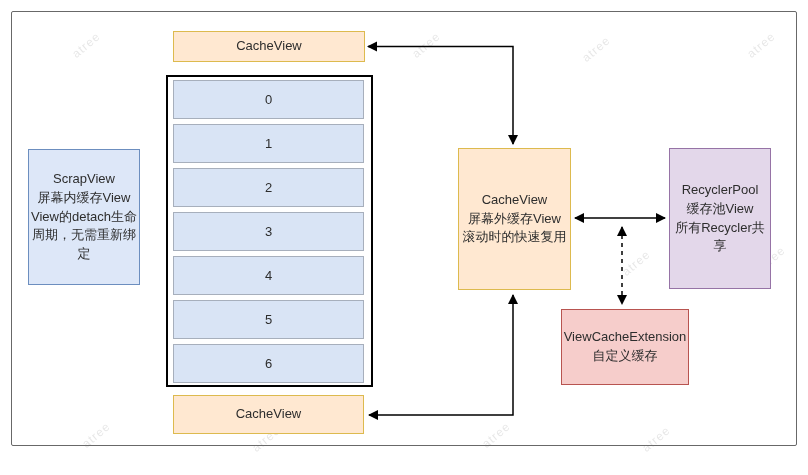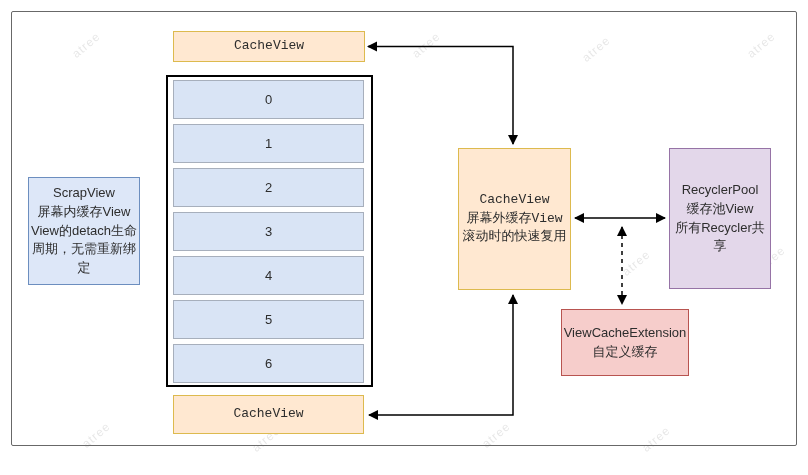--- a/index.html
+++ b/index.html
@@ -10,30 +10,30 @@
   }
   .frame{
     position:absolute;left:11px;top:11px;width:784px;height:433px;
     border:1.5px solid #686868;border-radius:2px;background:#ffffff;
   }
   .box{
     position:absolute;display:flex;align-items:center;justify-content:center;
     text-align:center;font-size:13px;line-height:1.45;white-space:pre-line;
     box-sizing:border-box;
   }
-  .orange{background:#ffe8d1;border:1.5px solid #ddba4e;font-family:Liberation Mono, monospace;}
+  .orange{background:#ffe8d1;border:1.5px solid #ddba4e;}
   .blue{background:#dde7f8;border:1.5px solid #6c8ebf;}
   .purple{background:#e3d7ea;border:1.5px solid #9673a6;}
   .pink{background:#f6cdcb;border:1.5px solid #b85450;}
   .top-cache{left:173px;top:31px;width:192px;height:31px;}
   .bottom-cache{left:173px;top:395px;width:191px;height:39px;}
-  .scrap{left:28px;top:149px;width:112px;height:108px;margin-top:28px;}
+  .scrap{left:28px;top:149px;width:112px;height:136px;}
   .mid-cache{left:458px;top:148px;width:113px;height:142px;}
   .recycler{left:669px;top:148px;width:102px;height:141px;}
-  .vce{left:561px;top:309px;width:128px;height:67px;}
+  .vce{left:561px;top:309px;width:128px;height:76px;}
   .list-container{
     position:absolute;left:166px;top:75px;width:207px;height:312px;
     border:2px solid #000000;background:#ffffff;box-sizing:border-box;
   }
   .list-item{
     position:absolute;left:173px;width:191px;height:39px;
     background:#d9e4f5;border:1px solid #a7afbc;box-sizing:border-box;
     display:flex;align-items:center;justify-content:center;font-size:13px;
   }
   .arrows{position:absolute;left:0;top:0;width:808px;height:475px;pointer-events:none;}

